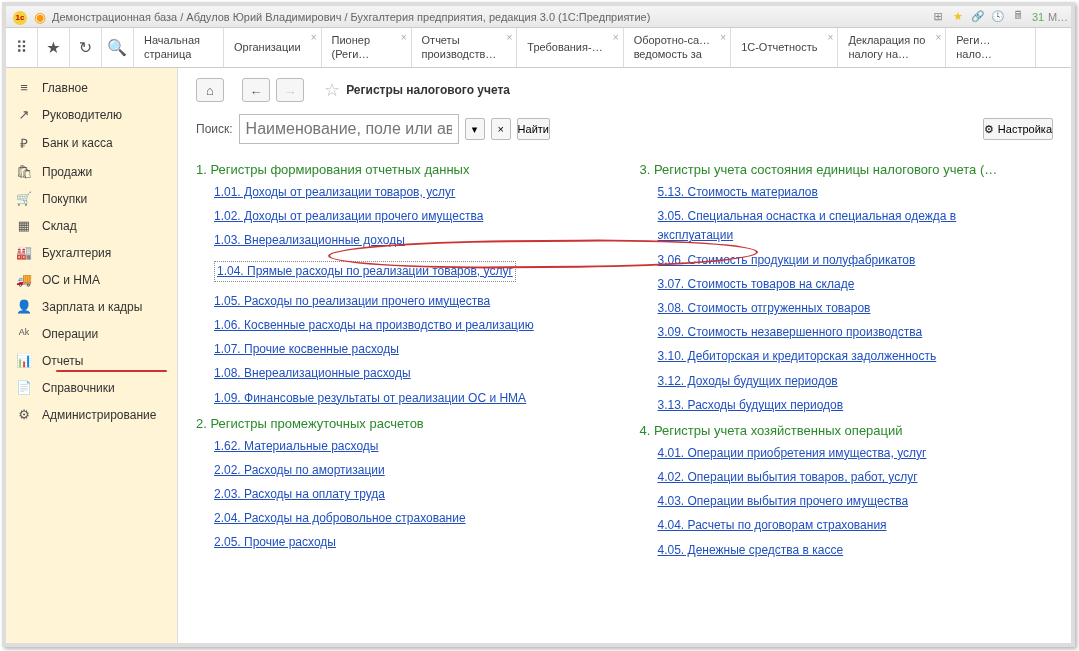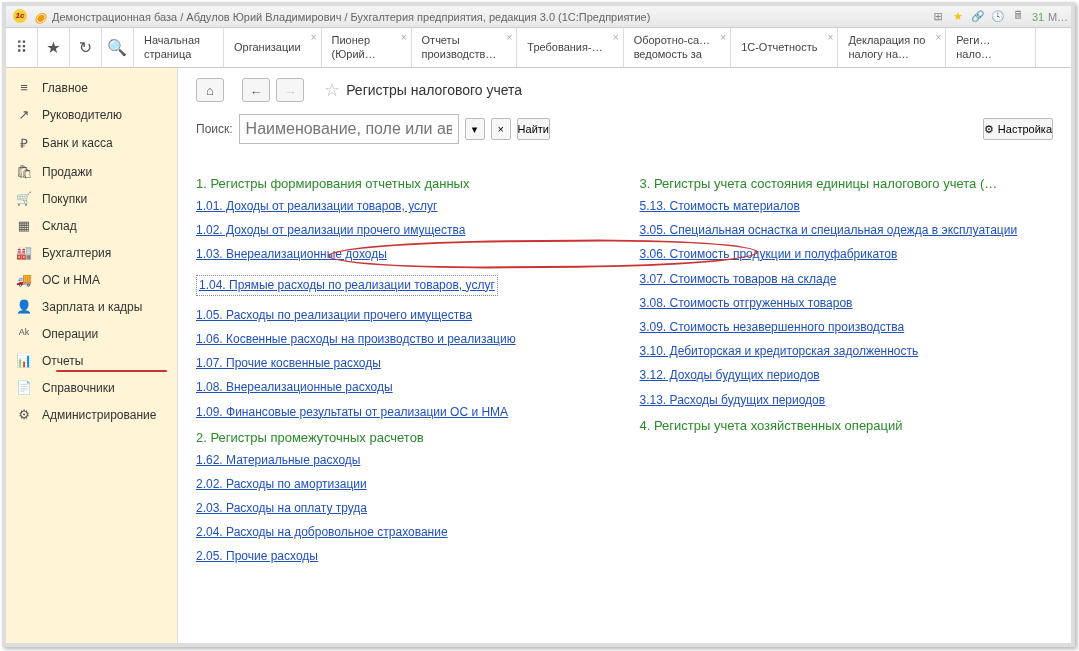--- a/index.html
+++ b/index.html
@@ -1,19 +1,19 @@
 <!DOCTYPE html>
 <html><head>
 <meta charset="utf-8">
 <style>
 * { box-sizing: border-box; margin: 0; padding: 0; }
 body { font-family: Arial, sans-serif; font-size: 12px; background: #fff; width: 1079px; height: 651px; overflow: hidden; position: relative; }
 .outer-border { border: 4px solid #ddd; width: 1073px; height: 645px; margin: 2px; box-shadow: 2px 2px 4px rgba(0,0,0,0.3); }
 .title-bar { height: 22px; background: linear-gradient(#f5f5f5,#e8e8e8); border-bottom: 1px solid #ccc; display: flex; align-items: center; padding: 0 6px; font-size: 11px; color: #666; }
-.title-bar .tb-icon { width: 16px; height: 16px; margin-right: 4px; display: flex; align-items: flex-start; justify-content: center; font-style: italic; }
+.title-bar .tb-icon { width: 16px; height: 16px; margin-right: 4px; display: flex; align-items: flex-end; justify-content: center; }
 .title-bar .tb-icons-right { margin-left: auto; display: flex; gap: 6px; }
 .title-bar .tb-icons-right span { width: 14px; height: 14px; display: flex; align-items: center; justify-content: center; font-size: 11px; color: #888; }
 .icon-1c { background: #f3d03e; border-radius: 50%; width: 14px; height: 14px; font-size: 8px; color: #c00; font-weight: bold; display:flex;align-items:center;justify-content:center;}
 .icon-dd { color: #f90; font-size: 14px; }
 
 .top-toolbar { height: 40px; border-bottom: 1px solid #ccc; display: flex; align-items: stretch; background: #fff; }
 .tool-cell { border-right: 1px solid #ddd; display: flex; align-items: center; justify-content: center; width: 32px; font-size: 16px; color: #555; cursor: pointer; }
 .tab-cell { border-right: 1px solid #ddd; padding: 4px 10px; display: flex; flex-direction: column; justify-content: center; min-width: 90px; font-size: 11px; color: #444; cursor: pointer; line-height: 1.2; }
 .tab-cell.has-x { position: relative; padding-right: 20px; }
 .tab-cell .tabx { position: absolute; right: 4px; top: 4px; color: #aaa; font-size: 10px; }
@@ -21,34 +21,34 @@
 .body-area { display: flex; height: calc(100% - 62px); }
 .sidebar { width: 172px; background: #fff4d6; border-right: 1px solid #ddd; padding-top: 6px; }
 .side-item { display: flex; align-items: center; padding: 6px 10px; font-size: 12px; color: #333; cursor: pointer; gap: 10px; }
 .side-item .sicon { width: 16px; text-align: center; font-size: 13px; color: #555; }
 .side-item.active { position: relative; }
 .side-item.active::after { content: ""; position: absolute; left: 50px; right: 10px; bottom: 2px; height: 2px; background: #c33; border-radius: 1px; }
 
 .content { flex: 1; padding: 10px 18px; overflow: hidden; position: relative; }
 .ctoolbar { display: flex; align-items: center; gap: 6px; margin-bottom: 12px; }
 .cbtn { border: 1px solid #bbb; background: #f6f6f6; width: 28px; height: 24px; display: flex; align-items: center; justify-content: center; font-size: 13px; color: #555; border-radius: 3px; cursor: pointer; }
-.page-title { font-size: 14px; font-weight: normal; color: #333; }
+.page-title { font-size: 12px; font-weight: bold; color: #333; }
 .star-o { font-size: 18px; color: #bbb; }
 
-.search-row { display: flex; align-items: center; gap: 6px; margin-bottom: 24px; }
+.search-row { display: flex; align-items: center; gap: 6px; margin-bottom: 10px; }
 .search-row label { color: #555; }
 .search-input { border: 1px solid #bbb; height: 30px; width: 220px; padding: 10px 6px; font-size: 16px; color: #888; }
 .sbtn { border: 1px solid #bbb; background: #f6f6f6; height: 22px; padding: 0 0; font-size: 11px; cursor: pointer; border-radius: 2px; }
 .sbtn.sm { width: 20px; padding: 0; }
 .settings-btn { margin-left: auto; display: flex; align-items: center; gap: 4px; }
 
 .cols { display: flex; gap: 30px; }
 .col { flex: 1; }
 .sec-title { color: #2a8a2a; font-size: 13px; margin: 8px 0 6px; }
-.link { color: #2050c0; text-decoration: underline; font-size: 12px; display: block; margin: 5px 0; cursor: pointer; line-height: 1.6; }
+.link { color: #2050c0; text-decoration: underline; font-size: 12px; display: block; margin: 5px 18px; cursor: pointer; line-height: 1.6; }
 .link.boxed { border: 1px dotted #888; padding: 0 2px; display: inline-block; }
 .circle-highlight { position: absolute; border: 2px solid #c33; border-radius: 50%/60%; width: 430px; height: 28px; pointer-events: none; transform: rotate(-0.5deg); }
 </style>
 </head>
 <body>
 
 <div class="outer-border">
   <div class="title-bar">
     <span class="tb-icon">
         <span class="icon-1c">1c</span>
@@ -75,21 +75,21 @@
         <div class="tab-cell">
           <span>Начальная</span>
           <span>страница</span>
         </div>
         <div class="tab-cell has-x">
           <span>Организации</span>
           <span class="tabx">×</span>
         </div>
         <div class="tab-cell has-x">
           <span>Пионер</span>
-          <span>(Юрий…</span>
+          <span>(Реги…</span>
           <span class="tabx">×</span>
         </div>
         <div class="tab-cell has-x">
           <span>Отчеты</span>
           <span>производств…</span>
           <span class="tabx">×</span>
         </div>
         <div class="tab-cell has-x">
           <span>Требования-…</span>
           <span class="tabx">×</span>
@@ -216,19 +216,26 @@
               <a class="link">3.05. Специальная оснастка и специальная одежда в эксплуатации</a>
               <a class="link">3.06. Стоимость продукции и полуфабрикатов</a>
               <a class="link">3.07. Стоимость товаров на складе</a>
               <a class="link">3.08. Стоимость отгруженных товаров</a>
               <a class="link">3.09. Стоимость незавершенного производства</a>
               <a class="link">3.10. Дебиторская и кредиторская задолженность</a>
               <a class="link">3.12. Доходы будущих периодов</a>
               <a class="link">3.13. Расходы будущих периодов</a>
             </div>
           <div class="sec-title">4. Регистры учета хозяйственных операций</div>
+          <div id="s4links">
+              <a class="link">4.01. Операции приобретения имущества, услуг</a>
+              <a class="link">4.02. Операции выбытия товаров, работ, услуг</a>
+              <a class="link">4.03. Операции выбытия прочего имущества</a>
+              <a class="link">4.04. Расчеты по договорам страхования</a>
+              <a class="link">4.05. Денежные средства в кассе</a>
+            </div>
         </div>
       </div>
 
       <div class="circle-highlight" style="left:150px; top:172px;"></div>
     </div>
   </div>
 </div>
 
 </body></html>

